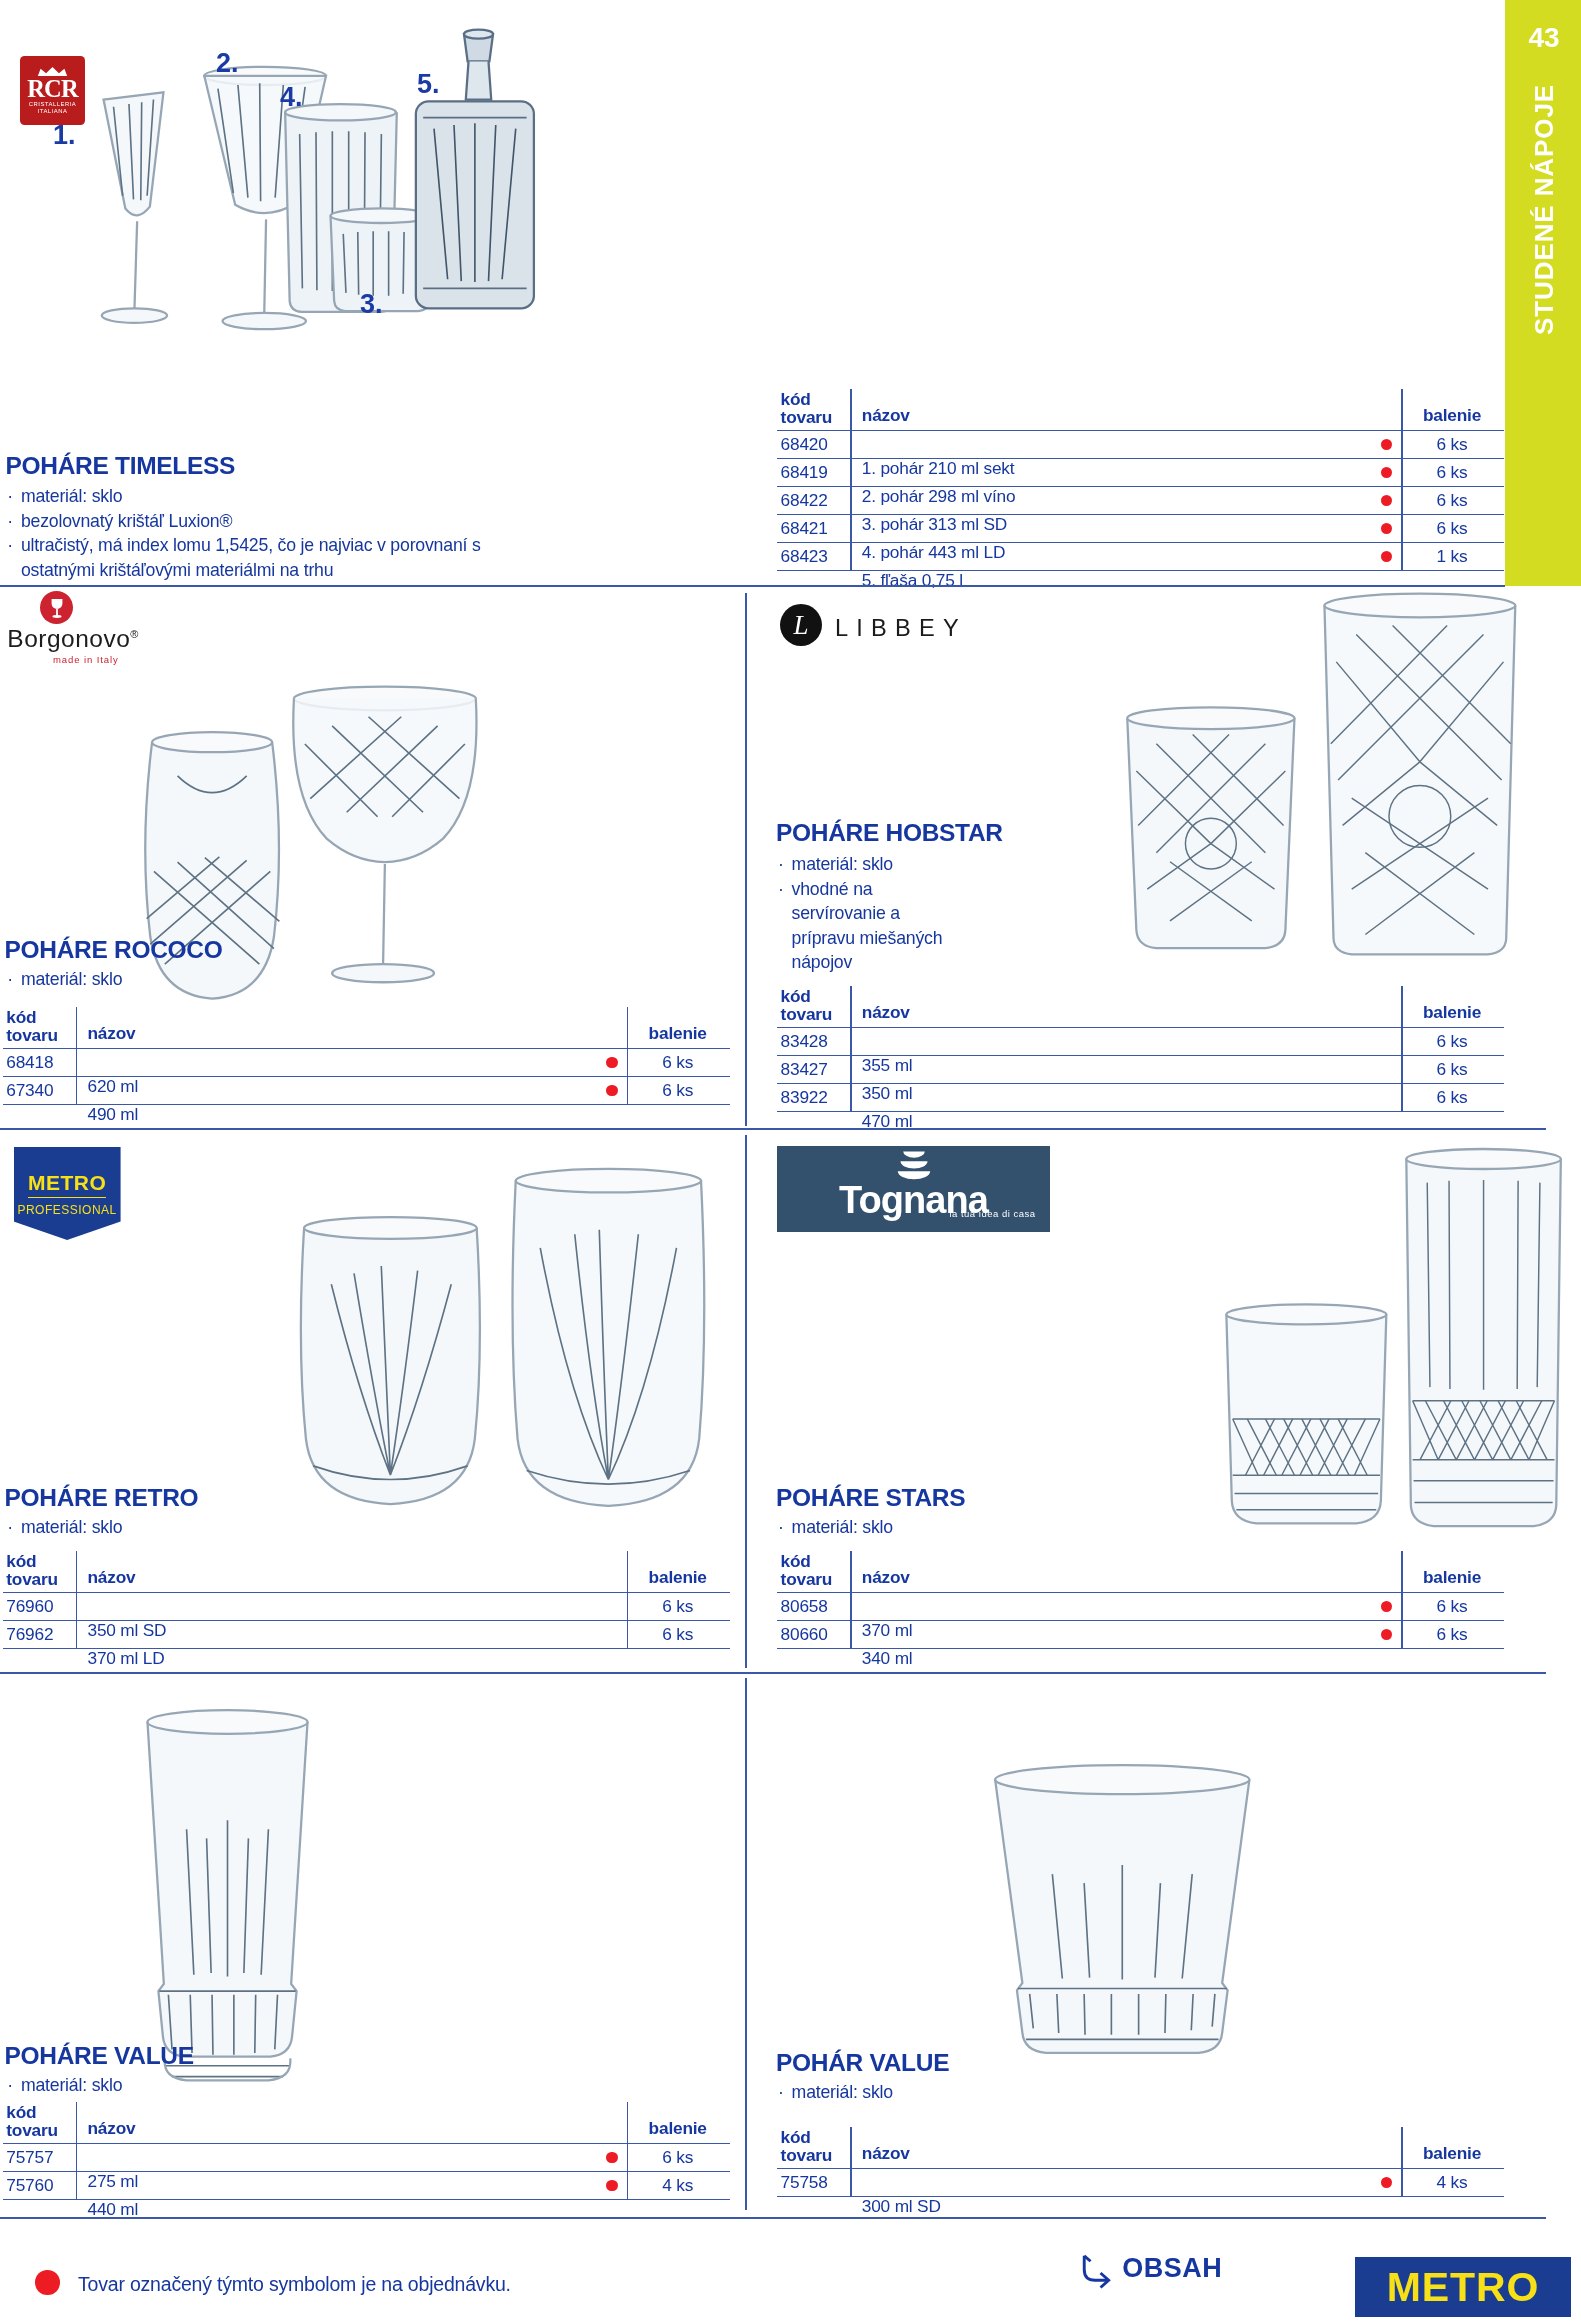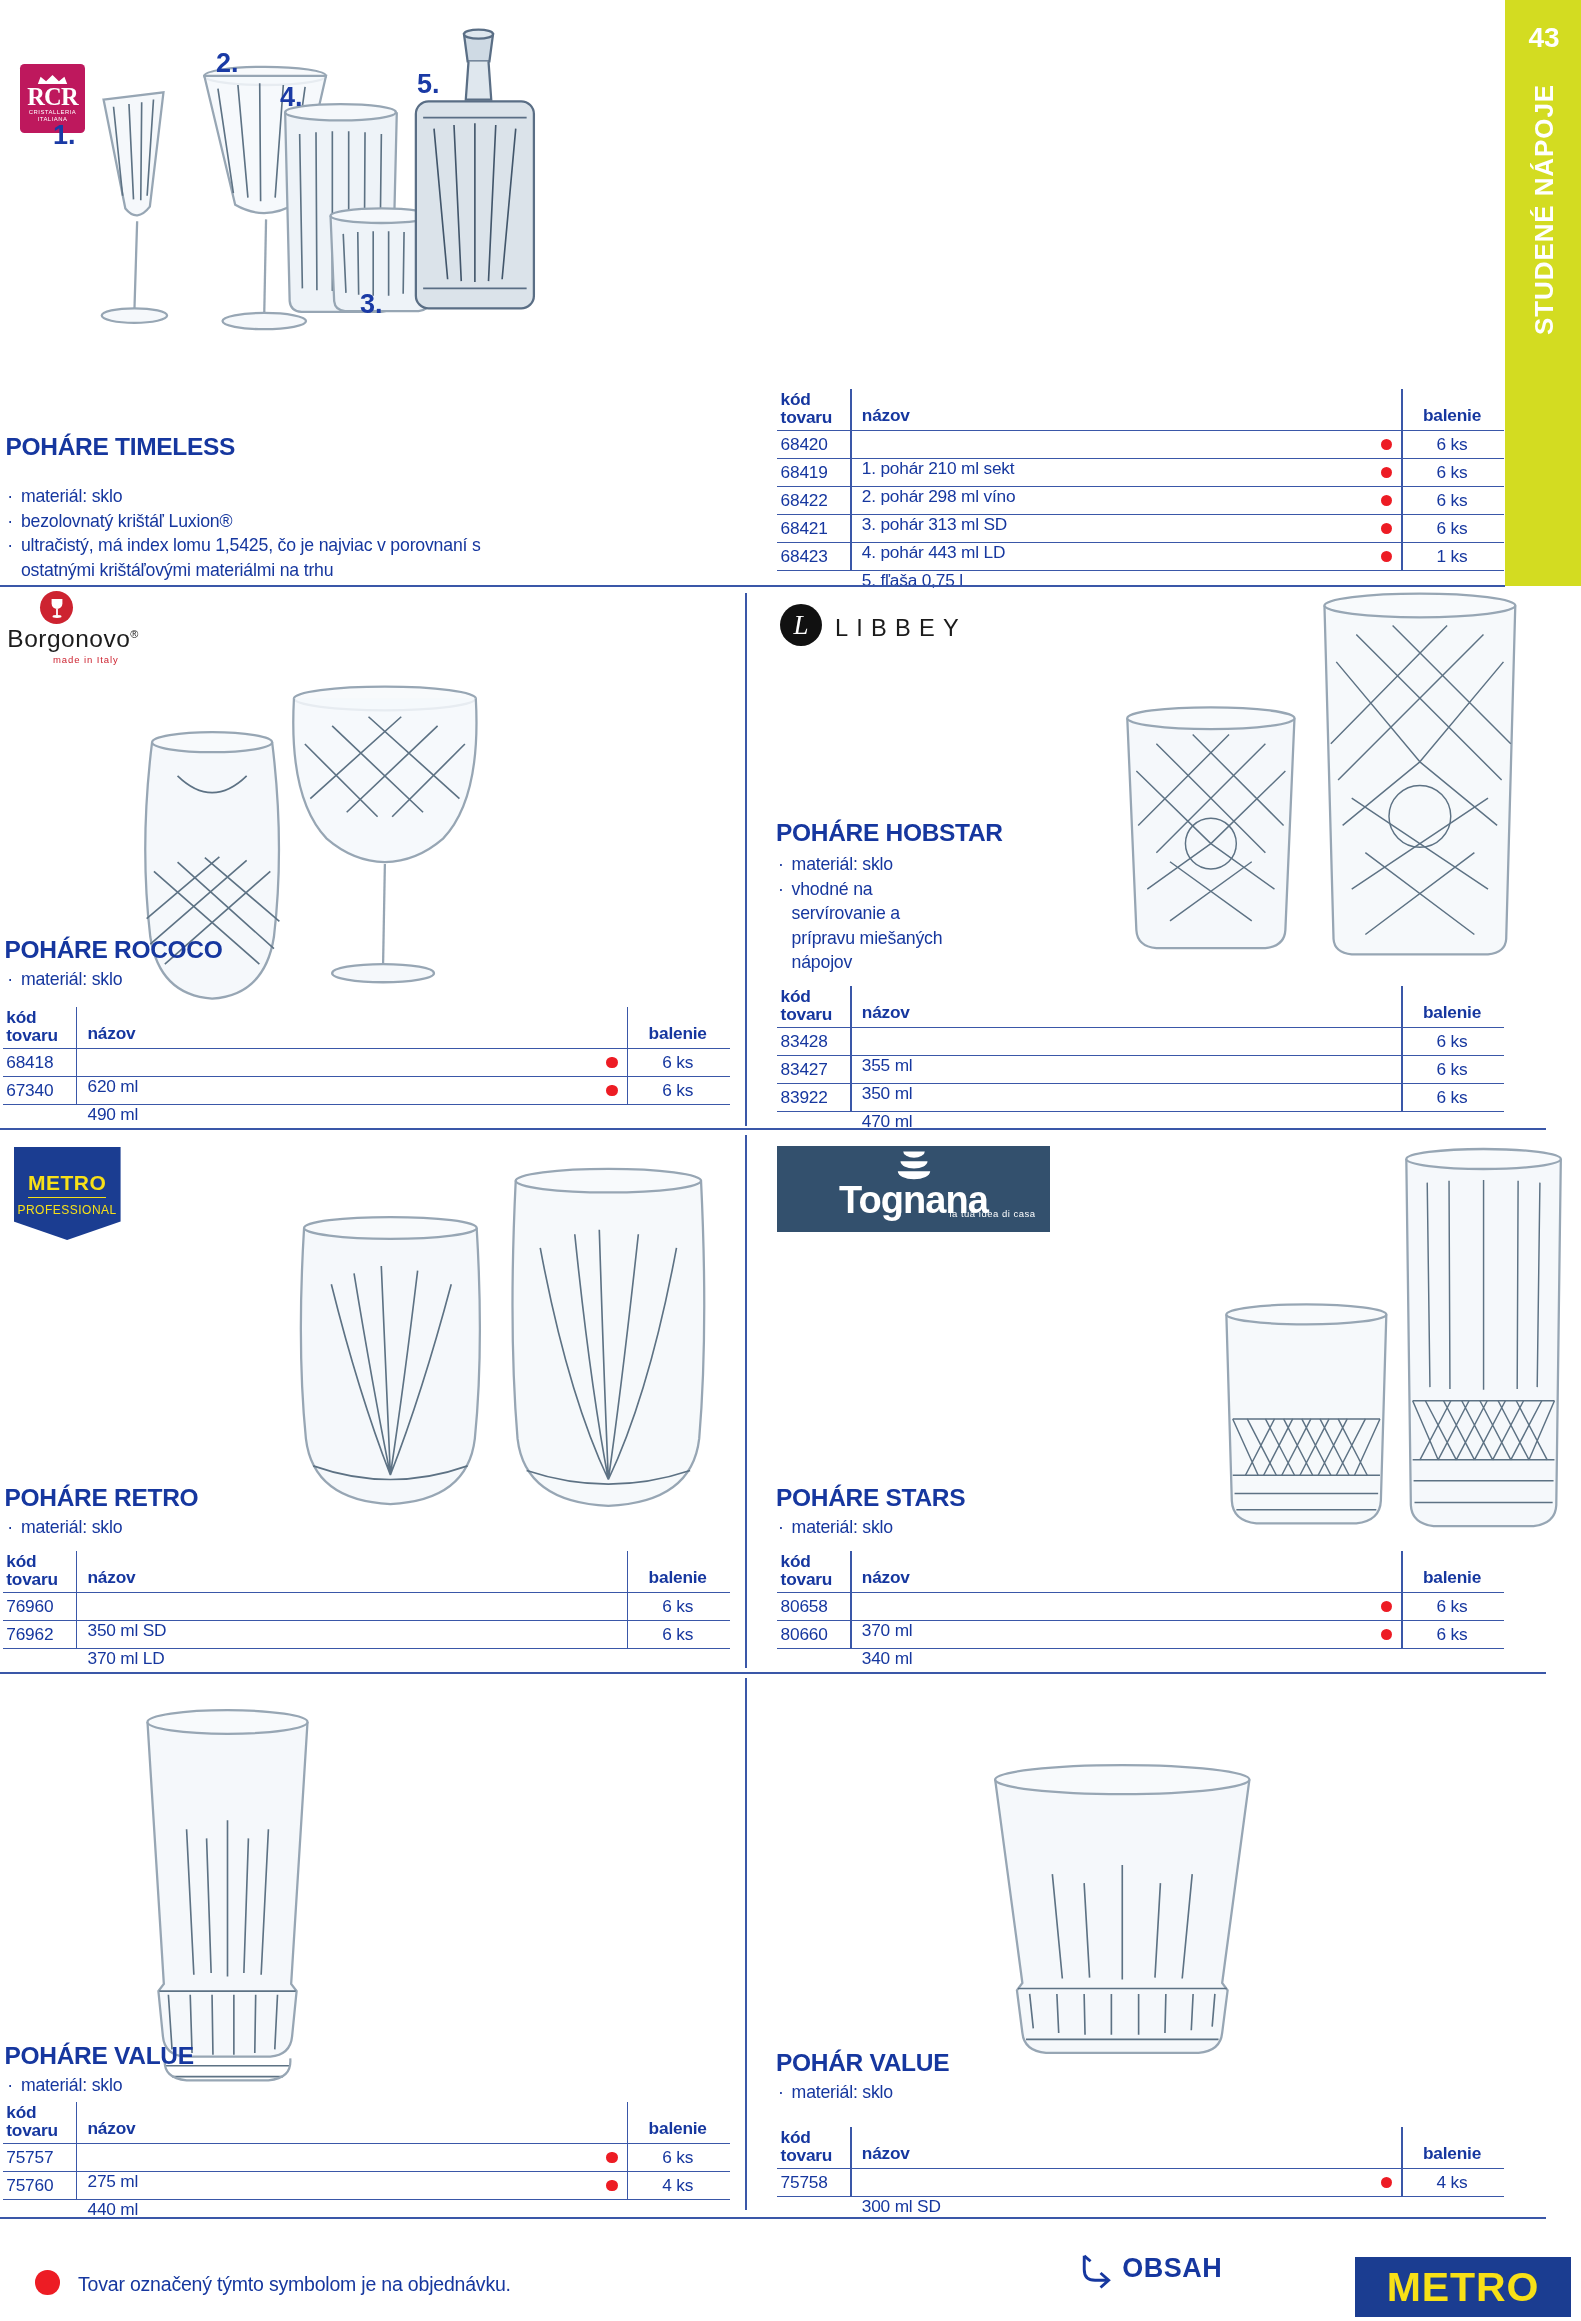--- a/index.html
+++ b/index.html
@@ -41,21 +41,21 @@
   .rdot{width:11.8px;height:11.8px;border-radius:50%;background:var(--red);display:inline-block;}
 
   
   .sep{position:absolute;left:0;height:1.8px;background:var(--line);}
   .vsep{position:absolute;width:1.8px;background:var(--line);}
 
   
   .numlab{position:absolute;color:#1a3aa5;font-weight:bold;font-size:27px;}
 
   
-  .rcr{position:absolute;left:20px;top:64px;width:65px;height:69px;background:#be185d;border-radius:4.5px;display:flex;flex-direction:column;align-items:center;justify-content:center;color:#fff;}
+  .rcr{position:absolute;left:20px;top:56px;width:65px;height:69px;background:#b91c1c;border-radius:4.5px;display:flex;flex-direction:column;align-items:center;justify-content:center;color:#fff;}
   .rcr .abbr{font-family:"Liberation Serif","DejaVu Serif",serif;font-weight:bold;font-size:24.5px;letter-spacing:-0.9px;line-height:23.6px;}
   .rcr .sub{font-size:5.9px;letter-spacing:0.5px;line-height:7.3px;}
   .borgocircle{position:absolute;left:40px;top:591px;width:33px;height:33px;border-radius:50%;background:var(--borgo);display:flex;align-items:center;justify-content:center;}
   .borgoname{position:absolute;left:7.3px;top:625px;font-size:24.5px;color:#1c1c1c;letter-spacing:0.5px;}
   .borgoname sup{font-size:11px;}
   .borgosub{position:absolute;left:53px;top:654px;font-size:9.5px;color:var(--borgo);letter-spacing:0.9px;}
   .libbeycircle{position:absolute;left:780px;top:604px;width:42px;height:42px;border-radius:50%;background:#111;display:flex;align-items:center;justify-content:center;color:#fff;font-family:"Liberation Serif","DejaVu Serif",serif;font-style:italic;font-size:27px;}
   .libbeyname{position:absolute;left:835px;top:615px;font-size:23.6px;color:#1b1b1b;letter-spacing:8.2px;font-weight:500;}
   .metpro{position:absolute;left:13.6px;top:1147px;width:107px;height:93px;background:var(--mblue);clip-path:polygon(0 0,100% 0,100% 80%,50% 100%,0 80%);display:flex;flex-direction:column;align-items:center;}
   .metpro .m{color:var(--myellow);font-weight:bold;font-size:21px;letter-spacing:0.5px;margin-top:23.6px;border-bottom:1.8px solid var(--myellow);padding-bottom:2.7px;}
@@ -122,21 +122,21 @@
       <path d="M448,124 L463,290 M470,120 L478,292 M493,118 L493,293 M516,120 L508,292 M538,124 L523,290" stroke="#42566b" stroke-width="1.8"></path>
     </g>
   </svg>
 
   <div class="numlab" style="left:53px;top:120px">1.</div>
   <div class="numlab" style="left:216px;top:48px">2.</div>
   <div class="numlab" style="left:360px;top:289px">3.</div>
   <div class="numlab" style="left:280px;top:82px">4.</div>
   <div class="numlab" style="left:417px;top:69px">5.</div>
 
-  <div class="h1" style="left:5.5px;top:433px">POHÁRE TIMELESS</div>
+  <div class="h1" style="left:5.5px;top:452px">POHÁRE TIMELESS</div>
   <div class="bullets" style="left:7.3px;top:484px;width:495px">
     <div class="bl">
         <span class="bm">·</span>
         <span>materiál: sklo</span>
       </div>
     <div class="bl">
         <span class="bm">·</span>
         <span>bezolovnatý krištáľ Luxion®</span>
       </div>
     <div class="bl">

